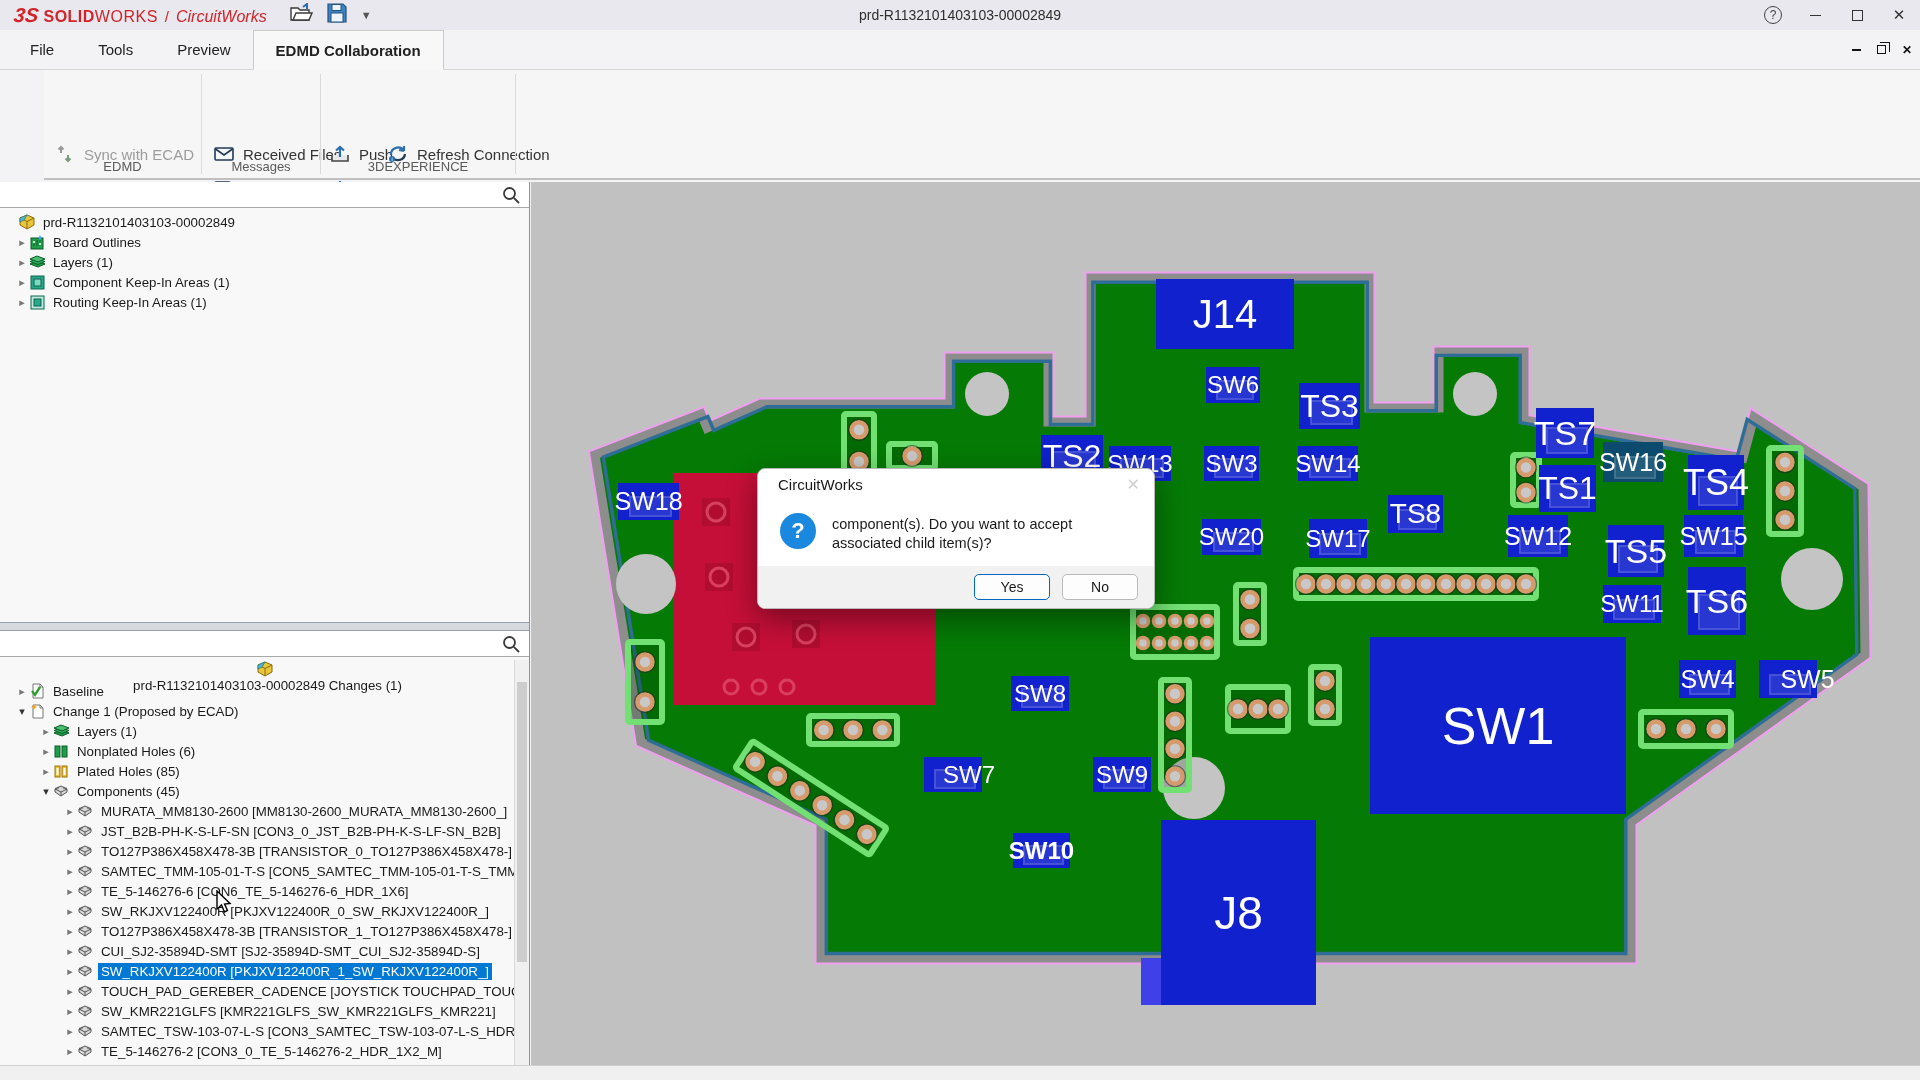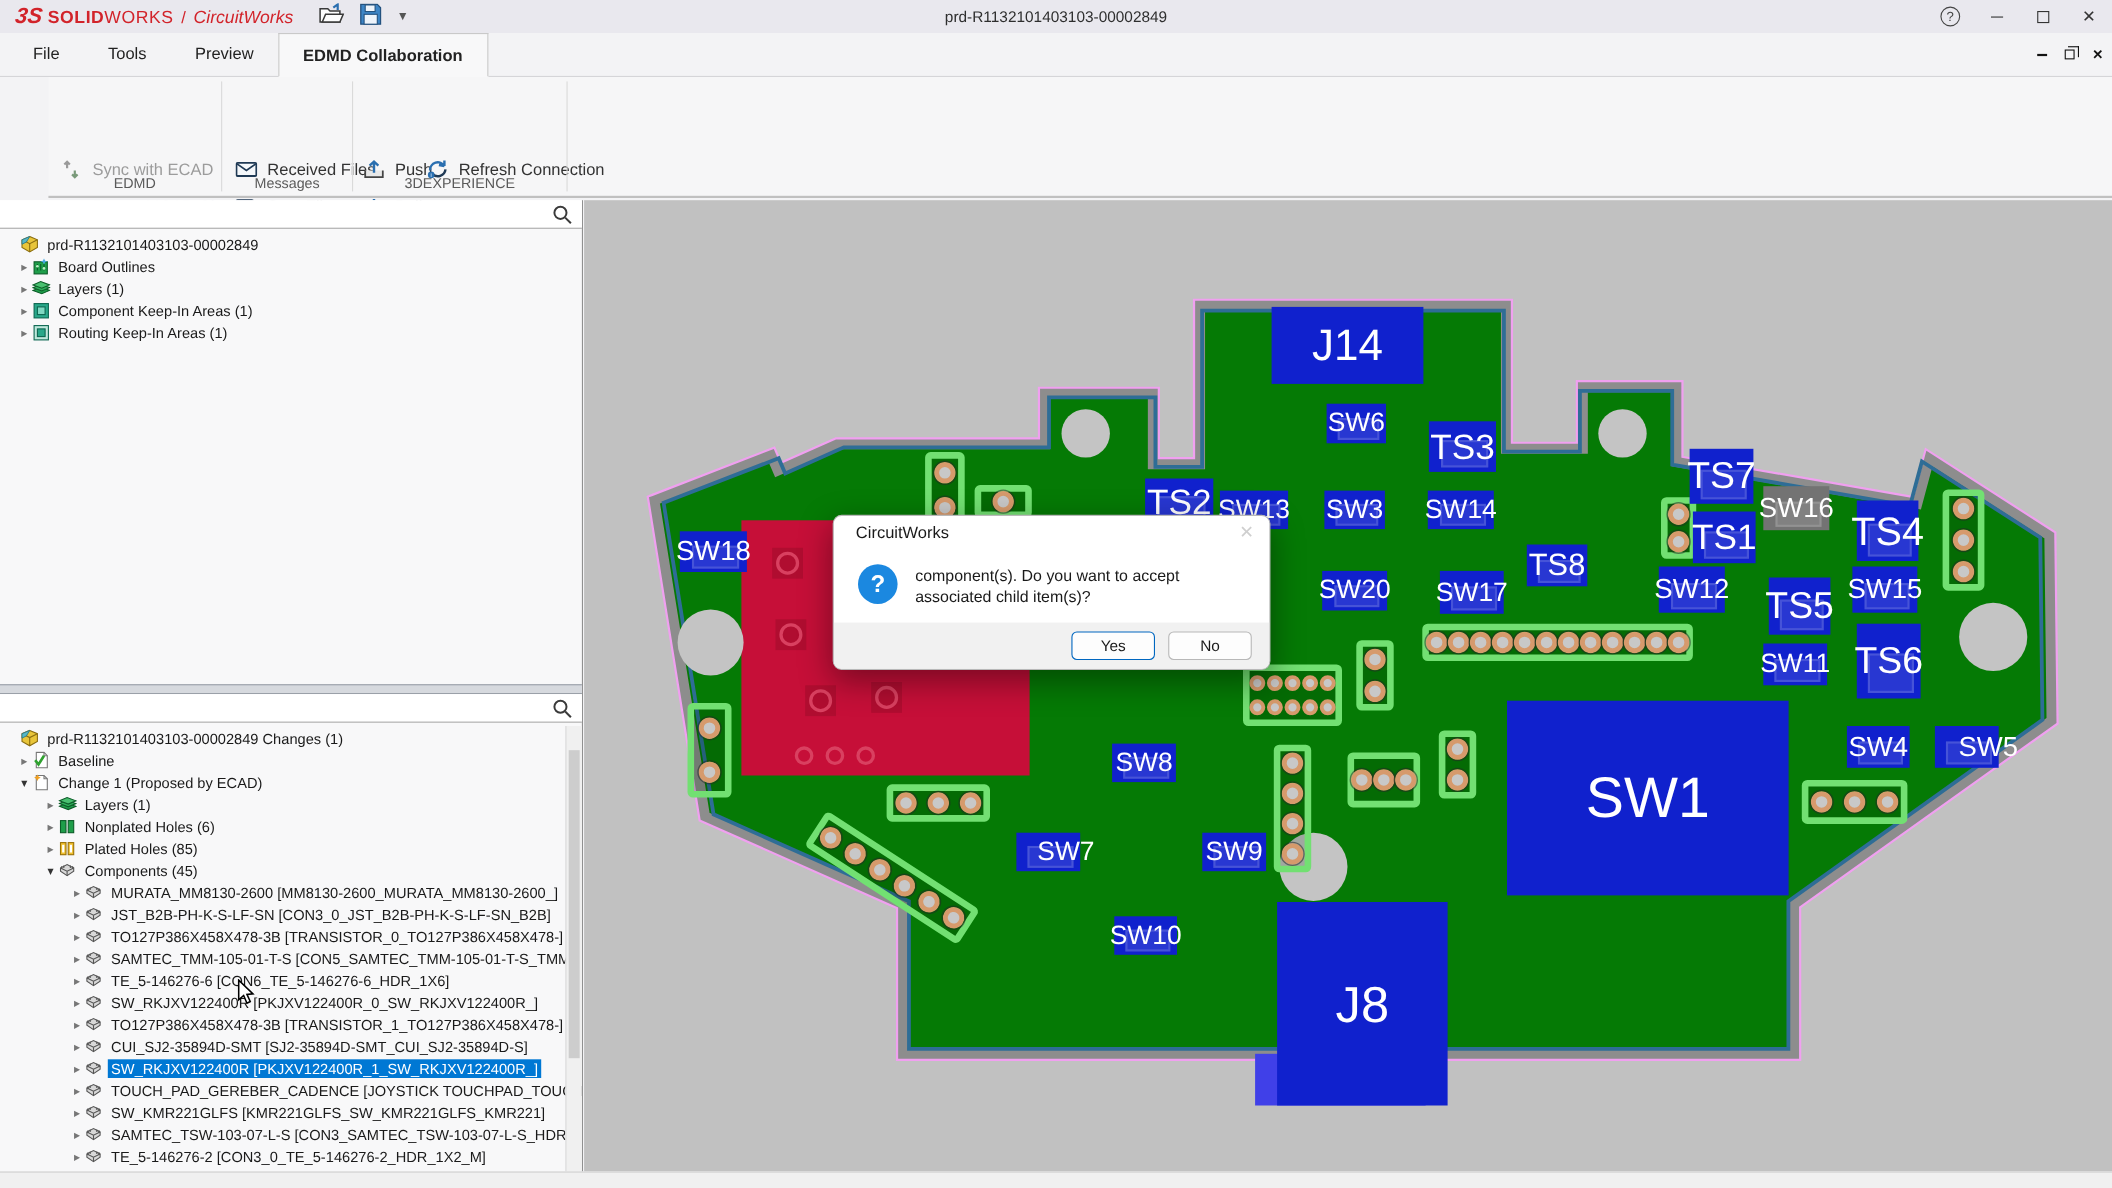--- a/index.html
+++ b/index.html
@@ -295,21 +295,21 @@
         </div>
       </div>
     <div class="paneldivider"></div>
     <div class="searchrow">
       <svg width="20" height="20" viewBox="0 0 20 20">
           <circle cx="8.5" cy="8.5" r="5.5" fill="none" stroke="#3a3a3a" stroke-width="1.8"></circle>
           <line x1="12.8" y1="12.8" x2="18" y2="18" stroke="#3a3a3a" stroke-width="1.8"></line>
         </svg>
     </div>
     <div class="tree tree2" id="tree2">
-        <div class="trow" style="padding-left: 6px;">
+        <div class="trow" style="padding-left: 6px; flex-direction: column;">
           <span class="arrow"></span>
           <span class="ticon">
             <svg width="17" height="16" viewBox="0 0 17 16">
               <path d="M8 1 L15 4 L15 11 L8 15 L1 11 L1 4 Z" fill="#e8c53a" stroke="#8a6d10"></path>
               <path d="M1 4 L8 7.5 L15 4" fill="none" stroke="#8a6d10"></path>
               <path d="M8 7.5 L8 15" stroke="#8a6d10"></path>
               <path d="M8 1 L1 4 L1 8 L5 6 Z" fill="#57b8c8" stroke="#2a7a8a" stroke-width="0.8"></path>
             </svg>
           </span>
           <span class="tlabel">prd-R1132101403103-00002849  Changes  (1)</span>
@@ -748,38 +748,38 @@
       </svg>
     <div id="labels">
         <div class="pcb-label big" style="left: 625px; top: 97px; width: 138px; height: 70px; font-size: 40px; background: rgb(16, 33, 205);">J14</div>
         <div class="pcb-label" style="left: 675px; top: 185px; width: 54px; height: 36px; font-size: 24px; background: rgb(16, 33, 205);">SW6</div>
         <div class="pcb-label" style="left: 768px; top: 201px; width: 61px; height: 46px; font-size: 32px; background: rgb(16, 33, 205);">TS3</div>
         <div class="pcb-label" style="left: 510px; top: 253px; width: 62px; height: 43px; font-size: 32px; background: rgb(16, 33, 205);">TS2</div>
         <div class="pcb-label" style="left: 578px; top: 264px; width: 62px; height: 35px; font-size: 24px; background: rgb(16, 33, 205);">SW13</div>
         <div class="pcb-label" style="left: 673px; top: 264px; width: 55px; height: 35px; font-size: 24px; background: rgb(16, 33, 205);">SW3</div>
         <div class="pcb-label" style="left: 767px; top: 264px; width: 60px; height: 35px; font-size: 24px; background: rgb(16, 33, 205);">SW14</div>
         <div class="pcb-label" style="left: 1005px; top: 226px; width: 58px; height: 50px; font-size: 34px; background: rgb(16, 33, 205);">TS7</div>
-        <div class="pcb-label" style="left: 1072px; top: 260px; width: 60px; height: 40px; font-size: 25px; background: #737373; text-align: center;">SW16</div>
+        <div class="pcb-label" style="left: 1072px; top: 260px; width: 60px; height: 40px; font-size: 25px; background: #0c4a6e; text-align: center;">SW16</div>
         <div class="pcb-label" style="left: 1157px; top: 273px; width: 56px; height: 55px; font-size: 36px; background: rgb(16, 33, 205);">TS4</div>
         <div class="pcb-label" style="left: 1008px; top: 283px; width: 57px; height: 47px; font-size: 32px; background: rgb(16, 33, 205);">TS1</div>
         <div class="pcb-label" style="left: 87px; top: 301px; width: 61px; height: 37px; font-size: 25px; background: rgb(16, 33, 205);">SW18</div>
         <div class="pcb-label" style="left: 857px; top: 313px; width: 55px; height: 38px; font-size: 28px; background: rgb(16, 33, 205);">TS8</div>
         <div class="pcb-label" style="left: 671px; top: 337px; width: 59px; height: 36px; font-size: 24px; background: rgb(16, 33, 205);">SW20</div>
         <div class="pcb-label" style="left: 768px; top: 337px; width: 58px; height: 39px; font-size: 24px; background: rgb(16, 33, 205); margin-left: 10px;">SW17</div>
         <div class="pcb-label" style="left: 977px; top: 333px; width: 60px; height: 42px; font-size: 25px; background: rgb(16, 33, 205);">SW12</div>
         <div class="pcb-label" style="left: 1077px; top: 343px; width: 56px; height: 52px; font-size: 34px; background: rgb(16, 33, 205);">TS5</div>
         <div class="pcb-label" style="left: 1153px; top: 333px; width: 59px; height: 42px; font-size: 25px; background: rgb(16, 33, 205);">SW15</div>
         <div class="pcb-label" style="left: 1072px; top: 403px; width: 58px; height: 38px; font-size: 24px; background: rgb(16, 33, 205);">SW11</div>
         <div class="pcb-label" style="left: 1157px; top: 385px; width: 58px; height: 68px; font-size: 34px; background: rgb(16, 33, 205);">TS6</div>
         <div class="pcb-label" style="left: 1148px; top: 478px; width: 57px; height: 38px; font-size: 25px; background: rgb(16, 33, 205);">SW4</div>
         <div class="pcb-label" style="left: 1228px; top: 478px; width: 58px; height: 38px; font-size: 25px; background: rgb(16, 33, 205); padding-left: 39px;">SW5</div>
         <div class="pcb-label" style="left: 480px; top: 494px; width: 58px; height: 35px; font-size: 24px; background: rgb(16, 33, 205);">SW8</div>
         <div class="pcb-label" style="left: 393px; top: 575px; width: 58px; height: 35px; font-size: 24px; background: rgb(16, 33, 205); padding-left: 32px;">SW7</div>
         <div class="pcb-label" style="left: 562px; top: 575px; width: 58px; height: 35px; font-size: 24px; background: rgb(16, 33, 205);">SW9</div>
-        <div class="pcb-label" style="left: 482px; top: 651px; width: 57px; height: 35px; font-size: 24px; background: rgb(16, 33, 205);">SW10</div>
+        <div class="pcb-label" style="left: 482px; top: 651px; width: 57px; height: 35px; font-size: 24px; background: rgb(16, 33, 205); font-weight: bold;">SW10</div>
         <div class="pcb-label big" style="left: 839px; top: 455px; width: 256px; height: 177px; font-size: 52px; background: rgb(16, 33, 205);">SW1</div>
         <div class="pcb-label big" style="left: 610px; top: 638px; width: 155px; height: 185px; font-size: 46px; background: rgb(16, 33, 205); margin-left: 20px;">J8</div>
       </div>
   </div>
 
   <div class="dialog">
     <div class="dlg-title">
       <span>CircuitWorks</span>
       <span class="dlg-close">✕</span>
     </div>

